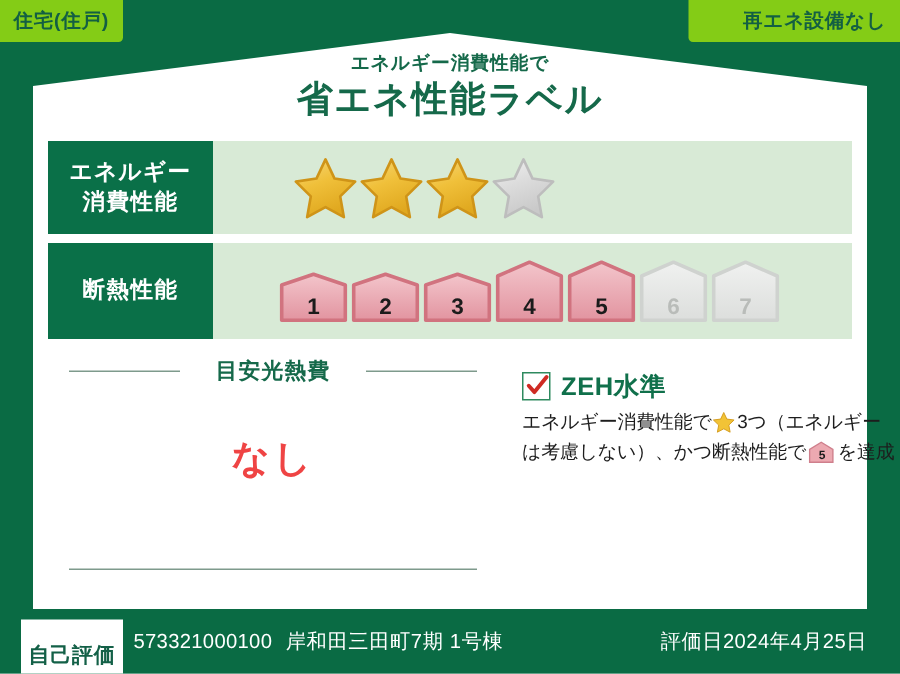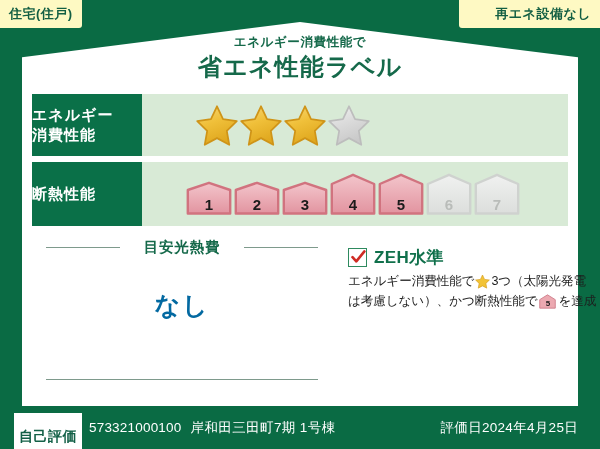--- a/index.html
+++ b/index.html
@@ -20,21 +20,21 @@
   #label-root {
     position: absolute;
     inset: 0;
     background: #0a6b44;
   }
 
   
   .corner-tag {
     position: absolute;
     top: 0;
-    background: #fef9c3;
+    background: #84cc16;
     color: #135f43;
     font-weight: bold;
     font-size: 13px;
     line-height: 1;
     padding: 7px 9px 8px 9px;
     letter-spacing: 0.5px;
     white-space: nowrap;
   }
   #tag-left  { left: 0;  border-bottom-right-radius: 3px; }
   #tag-right { right: 0; border-bottom-left-radius: 3px; padding-left: 36px; }
@@ -93,21 +93,21 @@
   .perf-label {
     width: 110px;
     flex: 0 0 110px;
     background: #0a7048;
     color: #ffffff;
     font-weight: bold;
     font-size: 15px;
     letter-spacing: 1px;
     display: flex;
     flex-direction: column;
-    align-items: flex-start;
+    align-items: center;
     justify-content: center;
     line-height: 1.35;
     text-align: center;
   }
   .perf-value {
     flex: 1 1 auto;
     background: #d8ead6;
     display: flex;
     align-items: center;
     padding-left: 54px;
@@ -175,21 +175,21 @@
   #cost-heading .rule {
     flex: 1 1 auto;
     height: 1px;
     background: #7e9a8c;
   }
   #cost-value {
     flex: 1 1 auto;
     display: flex;
     align-items: center;
     justify-content: center;
-    color: #0369a1;
+    color: #ef4444;
     font-size: 25px;
     font-weight: bold;
     letter-spacing: 2px;
     padding-bottom: 26px;
   }
   #cost-rule-bottom {
     height: 1px;
     background: #7e9a8c;
     margin-bottom: 2px;
   }
@@ -452,21 +452,21 @@
             </svg>
           </span>
           <span id="zeh-title">ZEH水準</span>
         </div>
 
         <div class="zeh-line">
           <span>エネルギー消費性能で</span>
           <svg class="inline-star" viewBox="0 0 24 24">
             <polygon points="12,1.6 15.3,8.6 23,9.6 17.4,15 18.8,22.6 12,19 5.2,22.6 6.6,15 1,9.6 8.7,8.6" fill="#f2c336" stroke="#d39b1c" stroke-width="1"></polygon>
           </svg>
-          <span>3つ（太陽光発電</span>
+          <span>3つ（エネルギー</span>
         </div>
 
         <div class="zeh-line">
           <span>は考慮しない）、かつ断熱性能で</span>
           <span class="inline-house" style="position:relative;display:inline-block;">
             <svg width="17" height="15" viewBox="0 0 46 40">
               <polygon points="23,2 44,15 44,38 2,38 2,15" fill="#eca9b1" stroke="#cf7f8c" stroke-width="2.5"></polygon>
             </svg>
             <span style="position:absolute;left:0;right:0;bottom:1px;text-align:center;font-size:8px;font-weight:bold;color:#1b1b1b;line-height:1;">5</span>
           </span>

